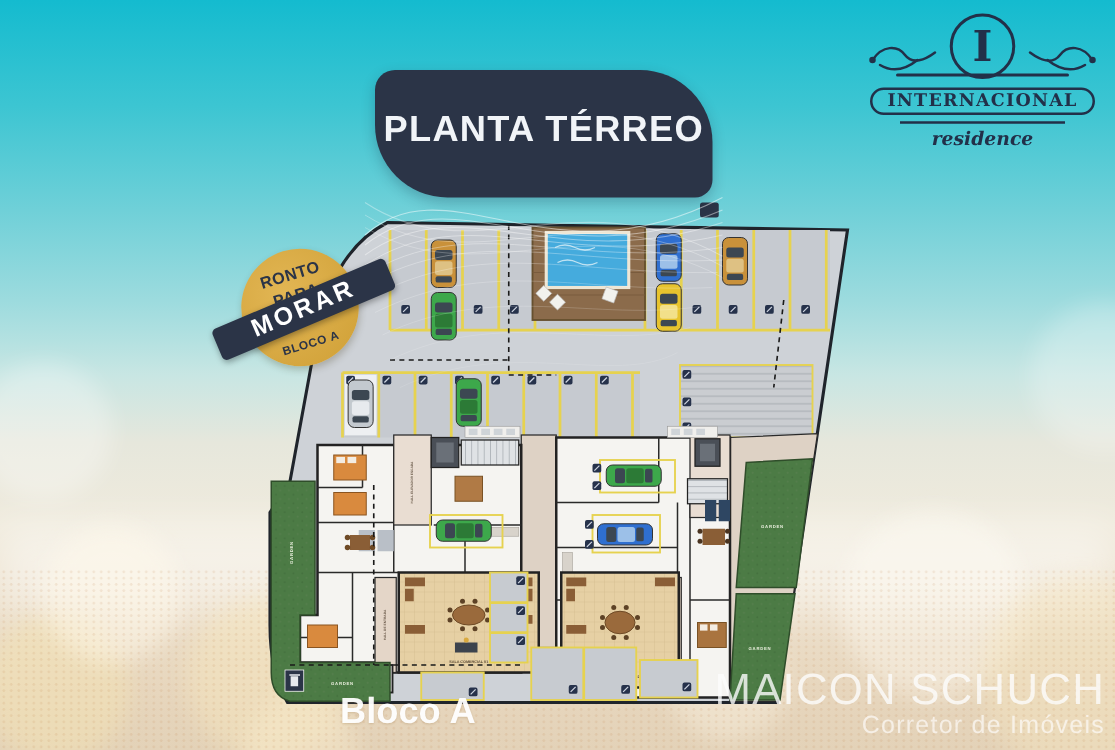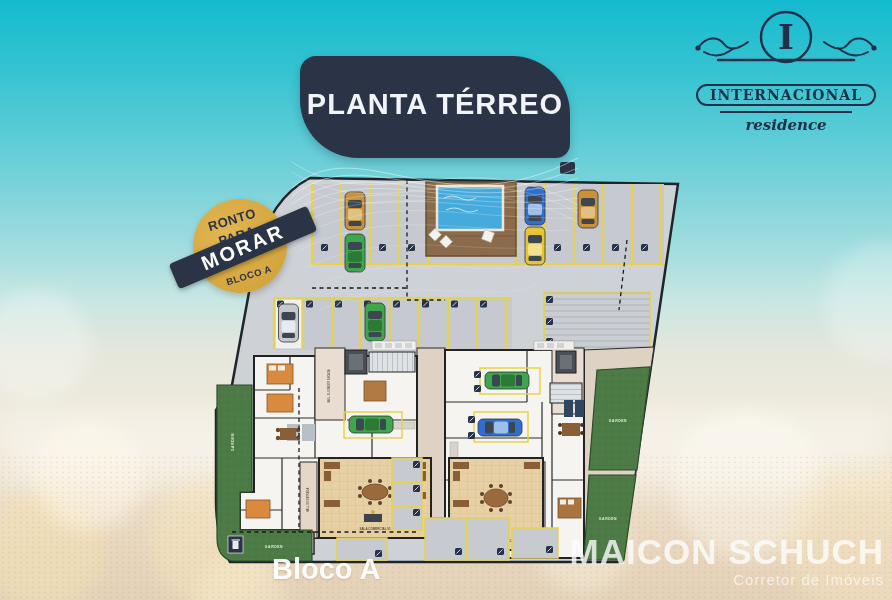--- a/index.html
+++ b/index.html
@@ -23,21 +23,21 @@
     box-shadow:0 4px 10px rgba(20,40,60,.25);}
   .title-text{position:absolute;left:0;right:0;top:32px;text-align:center;
     font-size:29px;font-weight:700;letter-spacing:1px;color:#f1f4f8;}
   .waves{position:absolute;left:290px;top:110px;width:290px;height:240px;z-index:4;pointer-events:none;}
   .waves path{fill:none;stroke:#ffffff;}
   
   .logo{position:absolute;left:688px;top:8px;width:196px;z-index:5;color:#223049;text-align:center;}
   .logo svg{display:block;}
   .logo-box{display:inline-block;border:2px solid #223049;border-radius:12px;
     padding:1px 12px;font-family:"DejaVu Serif", serif;font-weight:700;
-    font-size:14px;letter-spacing:1px;margin-top:18px;}
+    font-size:14px;letter-spacing:1px;margin-top:4px;}
   .logo-rule{width:132px;height:2px;background:#223049;margin:5px auto 3px auto;}
   .logo-tag{font-family:"DejaVu Serif", serif;font-style:italic;font-size:15px;font-weight:600;}
   
   .promo{position:absolute;left:178px;top:190px;width:150px;height:115px;z-index:6;}
   .promo-circle{position:absolute;left:15px;top:9px;width:94px;height:94px;border-radius:50%;
     background:radial-gradient(circle at 40% 35%, #e2b654, #cf9f35);
     box-shadow:0 3px 6px rgba(60,50,20,.25);transform:rotate(-17deg);}
   .promo-circle .t1{position:absolute;left:0;right:0;top:12px;text-align:center;
     font-size:13px;font-weight:800;color:#2b3447;letter-spacing:.5px;}
   .promo-circle .t2{position:absolute;left:0;right:0;top:29px;text-align:center;
@@ -63,22 +63,22 @@
   .wall{stroke:#2a2a2a;stroke-width:1.2;fill:none}
   .dsh{stroke:#1a1a1a;stroke-width:1.3;fill:none;stroke-dasharray:4,3.5}
   .gtxt{fill:#e9efdd;font-size:3.4px;font-weight:700;letter-spacing:.6px;font-family:"Liberation Sans",sans-serif;}
   .rtxt{fill:#5f4f38;font-size:3px;font-weight:700;font-family:"Liberation Sans",sans-serif;}
   .htxt{fill:#6b5b4b;font-size:2.6px;font-weight:700;font-family:"Liberation Sans",sans-serif;}
   
   .cap{position:absolute;top:553px;font-size:29px;font-weight:700;color:#ffffff;
     opacity:.95;z-index:5;text-shadow:0 1px 2px rgba(160,125,80,.35);}
   .cap-a{left:272px;} .cap-b{left:478px;}
   .watermark{position:absolute;right:8px;top:534px;text-align:right;z-index:5;}
-  .wm-name{font-size:35px;font-weight:700;letter-spacing:1px;color:rgba(253,253,253,.8);line-height:36px;}
-  .wm-sub{font-size:15px;font-weight:400;letter-spacing:1px;color:rgba(252,250,246,.72);line-height:20px;}
+  .wm-name{font-size:35px;font-weight:400;letter-spacing:1px;color:rgba(253,253,253,.8);line-height:36px;}
+  .wm-sub{font-size:20px;font-weight:400;letter-spacing:1px;color:rgba(252,250,246,.72);line-height:20px;}
 </style>
 </head>
 <body>
 
 <div id="stage">
   <div class="bg"></div>
   <div class="haze"></div>
 
   <div class="bk" style="left:-14px;top:492px;width:118px;height:118px;background:rgba(243,226,180,.55);"></div>
   <div class="bk" style="left:34px;top:420px;width:110px;height:110px;background:rgba(255,250,235,.5);"></div>

